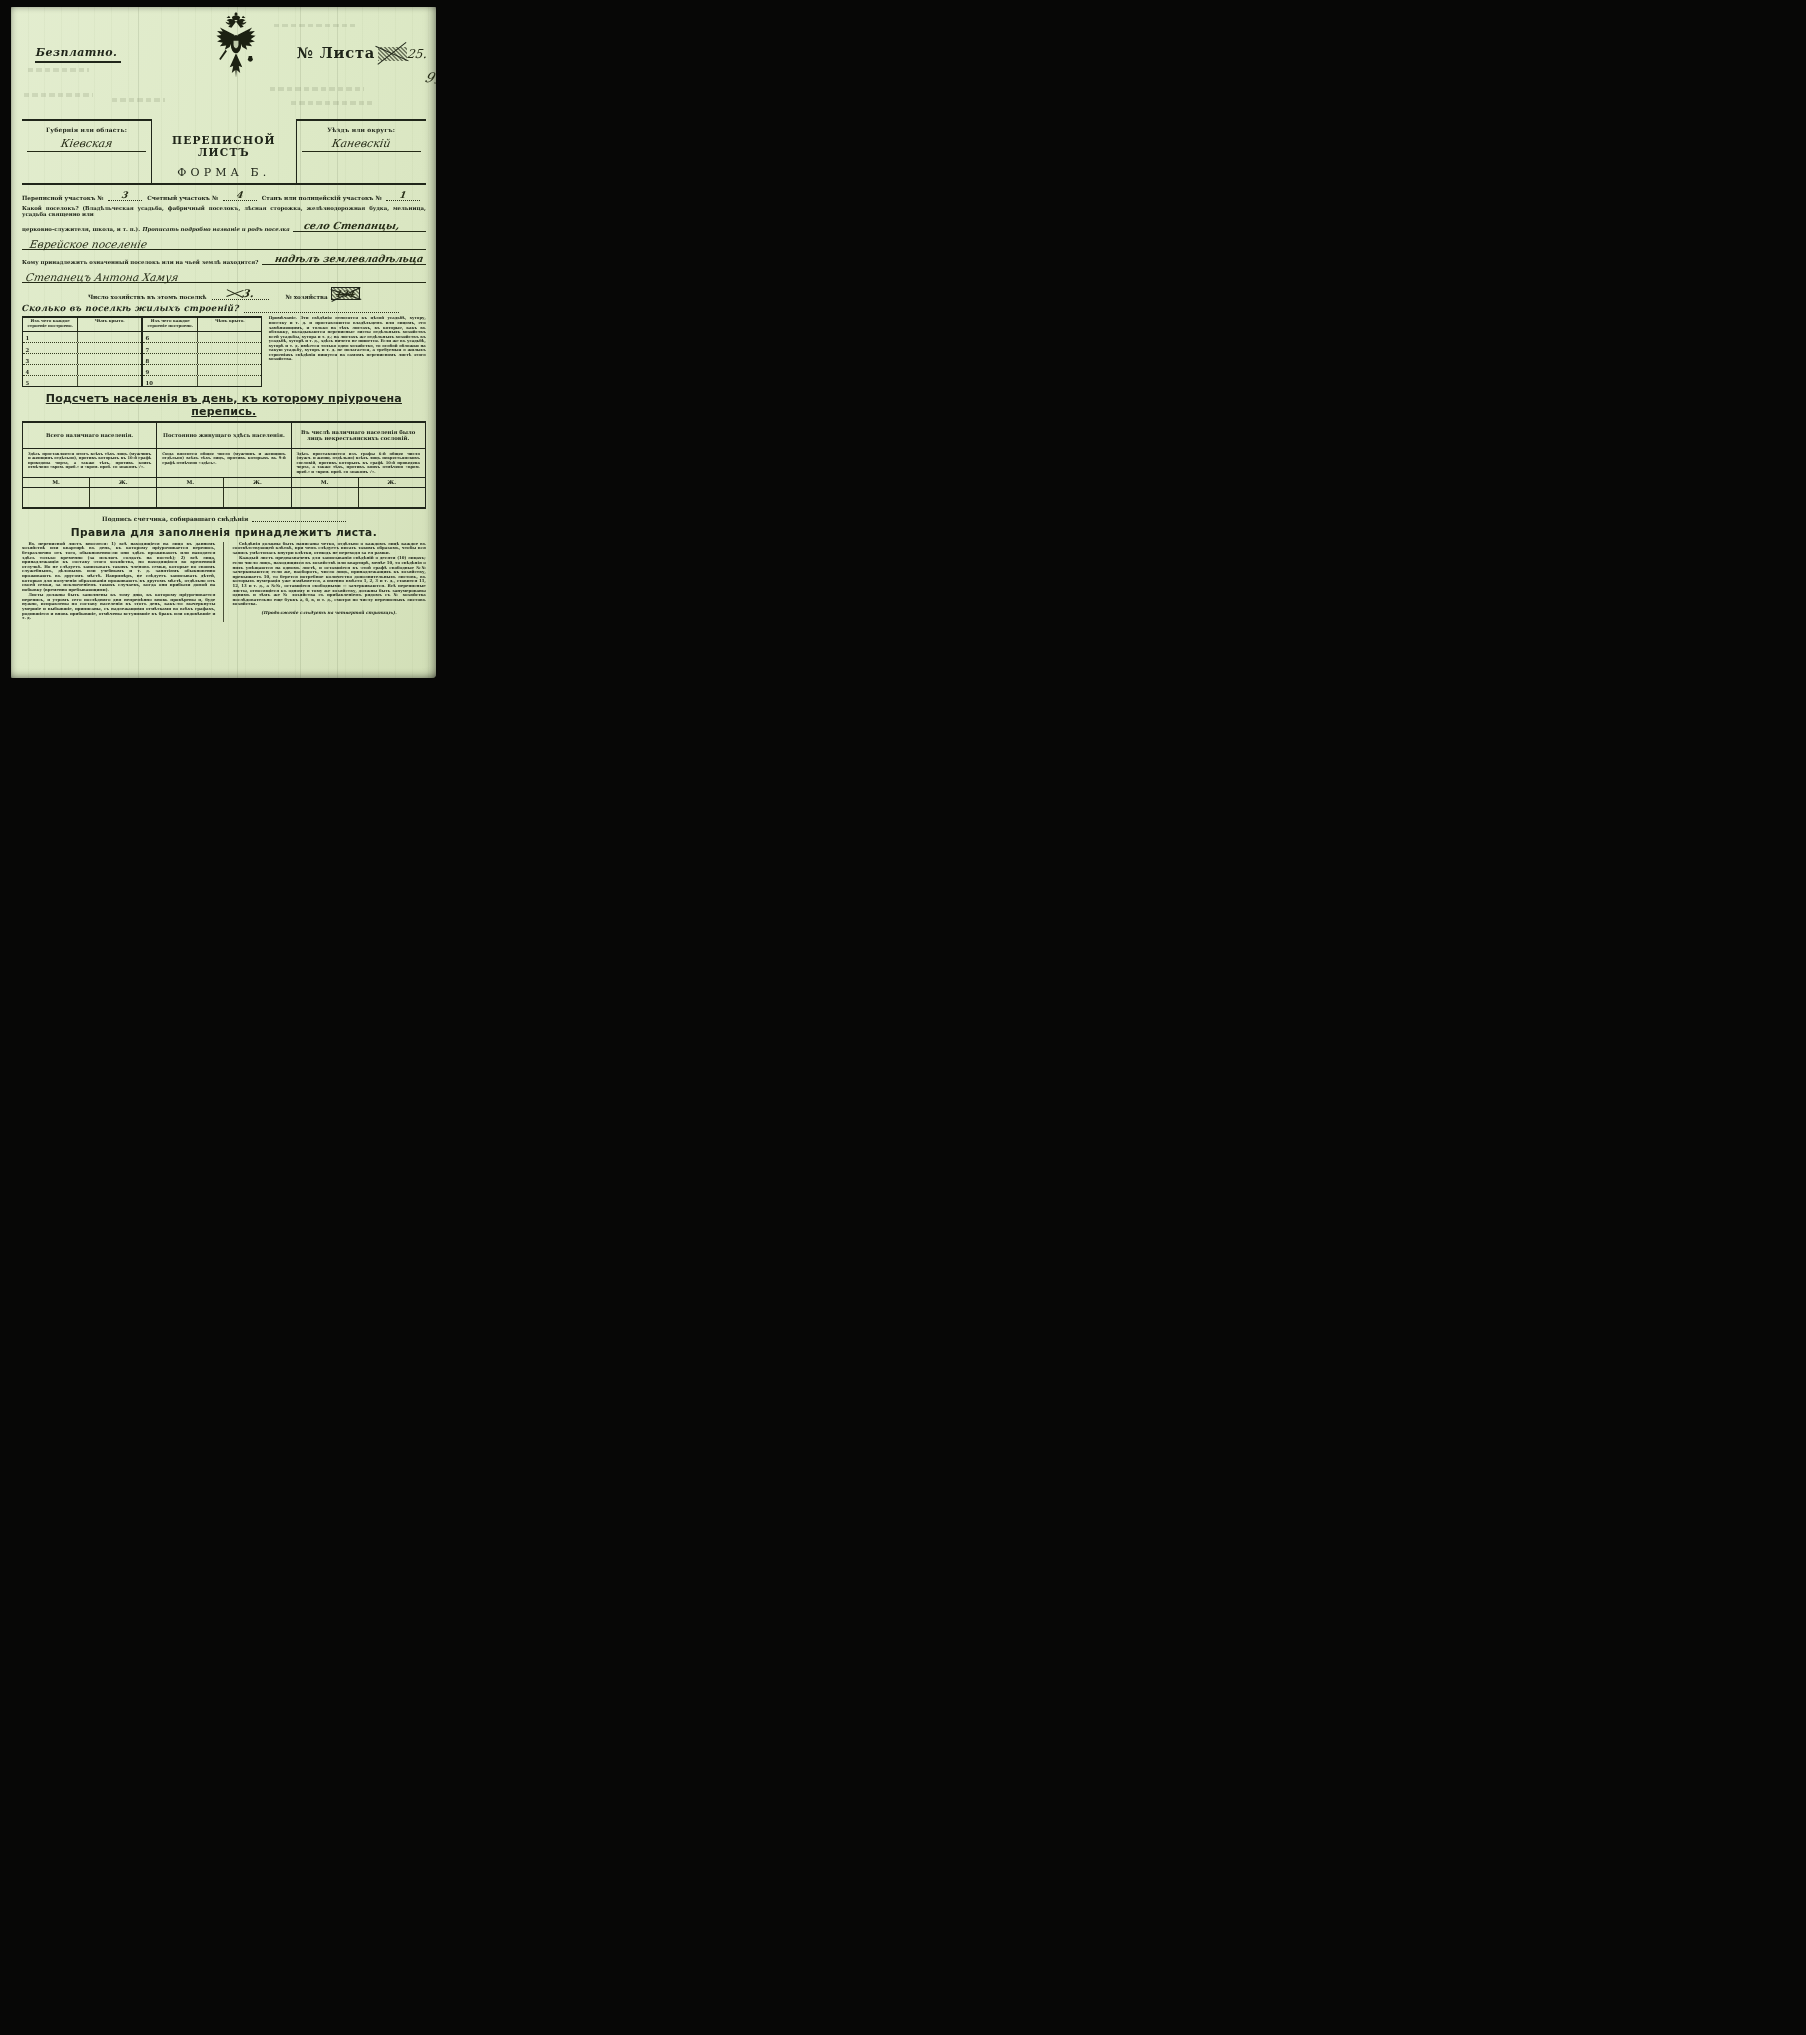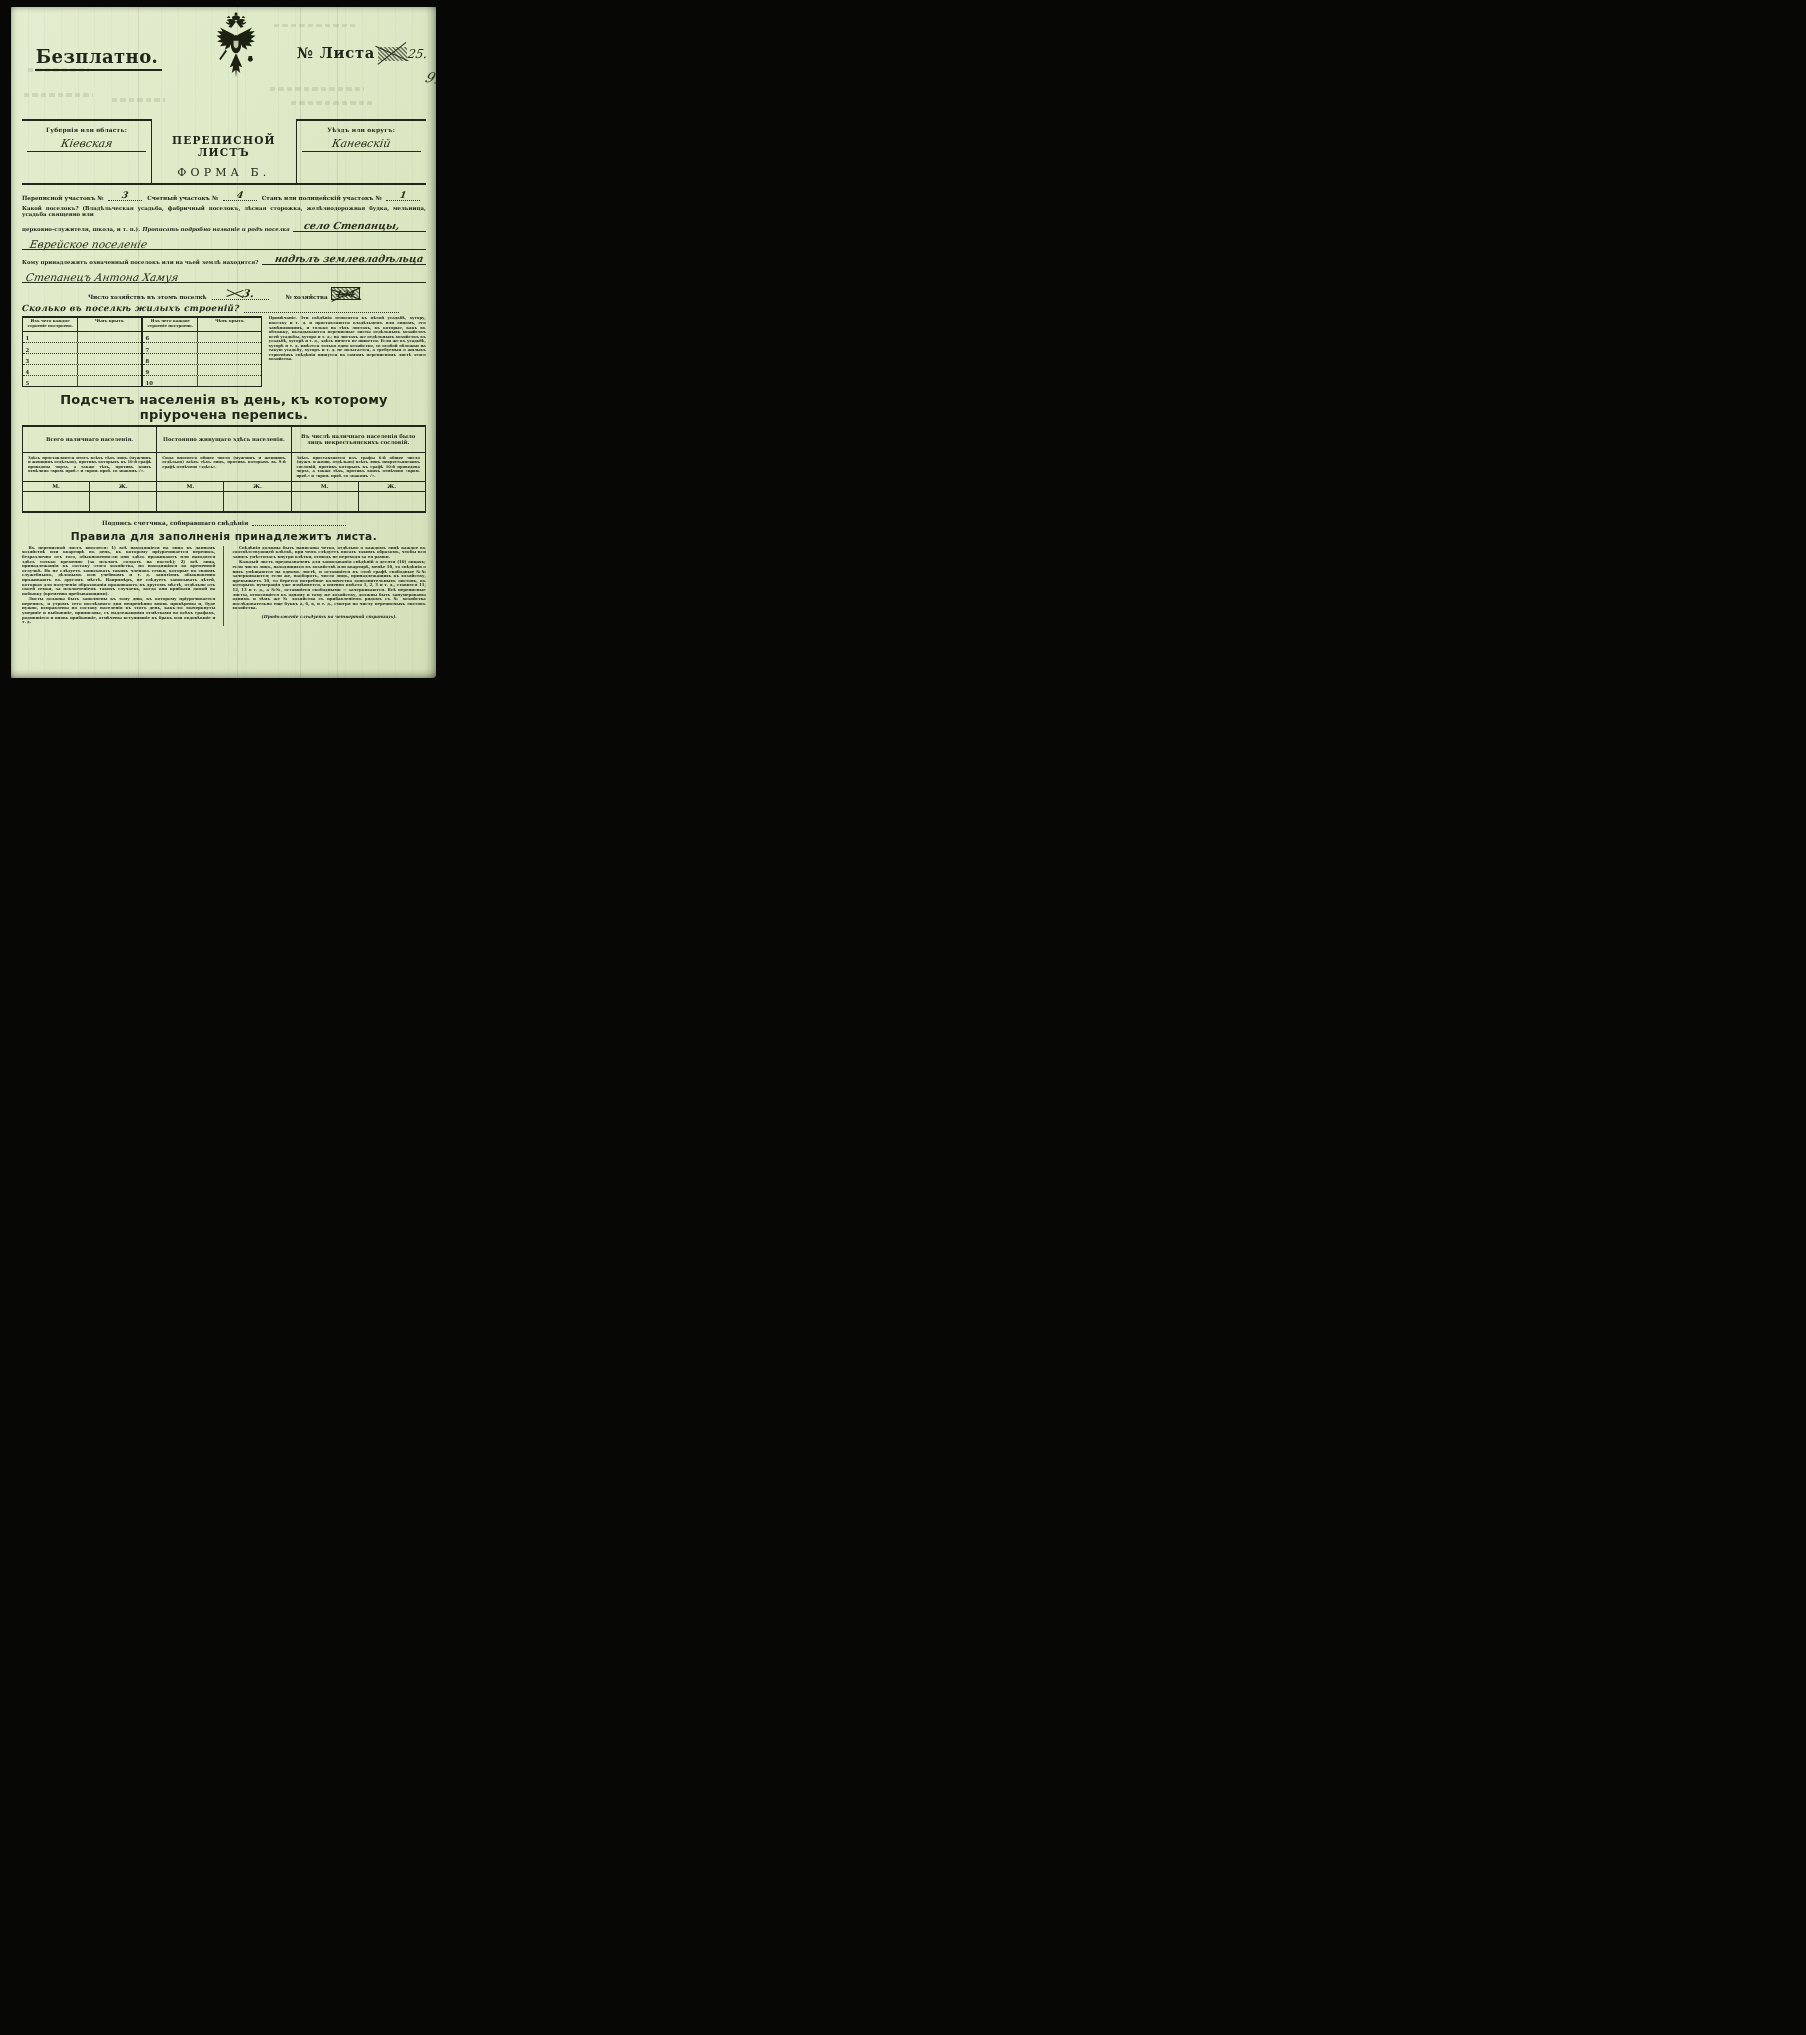--- a/index.html
+++ b/index.html
@@ -16,21 +16,21 @@
       linear-gradient(118deg,#e3edcf 0%,#dde9c6 45%,#d8e4bf 80%,#d2dfb7 100%);
     box-shadow: inset -6.5px 0 10.6px -5.7px rgba(0,0,0,.5), inset 4.1px 0 8.1px -5.7px rgba(0,0,0,.4), inset 0 -5.7px 9.8px -5.7px rgba(0,0,0,.45), inset 0 4.1px 7.3px -5.7px rgba(0,0,0,.3);
     border-radius:0.8px 1.2px 4.1px 1.6px;
     padding:0 10.6px;box-sizing:border-box;overflow:hidden;
   }
   .fold{position:absolute;top:0;bottom:0;width:0.8px;background:rgba(60,70,40,.12);pointer-events:none;}
   .ghostbar{position:absolute;height:3.3px;opacity:.3;filter:blur(0.4px);
     background:repeating-linear-gradient(90deg, rgba(55,65,35,.4) 0 5.3px, rgba(0,0,0,0) 5.3px 8.5px);}
   
   .top-zone{position:relative;height:103px;}
-  .free{position:absolute;left:13px;top:39px;font-size:18px;font-weight:bold;
+  .free{position:absolute;left:13px;top:39px;font-size:11px;font-style:italic;font-weight:bold;
     border-bottom:2px solid #20261a;padding:0 4.1px 1.6px 0.8px;letter-spacing:0.4px;}
   .eagle{position:absolute;left:193px;top:3.3px;}
   .sheetno{position:absolute;left:275px;top:37px;font-size:14.7px;white-space:nowrap;}
   .sheet-label{letter-spacing:0.8px;font-weight:bold;}
   .smudge{display:inline-block;width:29px;height:14px;vertical-align:-2.4px;position:relative;margin-left:2.4px;
     background:repeating-linear-gradient(45deg, rgba(32,38,20,.55) 0 1.2px, rgba(32,38,20,.08) 1.2px 2.8px);}
   .smudge i{position:absolute;left:-3.3px;right:-3.3px;top:46%;border-top:1.2px solid #20261a;display:block;}
   .smudge i.x1{transform:rotate(24deg);}
   .smudge i.x2{transform:rotate(-38deg);}
   .hand{font-family:"DejaVu Serif",serif;font-style:italic;display:inline-block;
@@ -97,21 +97,21 @@
   .bh{box-sizing:border-box;padding:1.6px 2px;font-size:3.9px;font-weight:bold;text-align:center;line-height:1.25;}
   .bh.b1{width:46%;}
   .bh.b2{flex:1;border-left:0.6px solid #2a301a;}
   .brow{position:relative;height:10.2px;border-bottom:0.8px dotted #333a1f;}
   .brow:last-child{border-bottom:none;}
   .brow .num{position:absolute;left:2.4px;bottom:0.4px;font-size:5.3px;font-weight:bold;}
   .brow .cdiv{position:absolute;left:46%;top:0;bottom:0;border-left:0.6px solid rgba(42,48,26,.85);}
   .bnote{flex:1;font-size:3.8px;font-weight:bold;text-align:justify;line-height:1.2;padding-top:0.8px;}
   
   .podschet{margin-top:4.1px;text-align:center;font-family:"DejaVu Sans","Liberation Sans",sans-serif;
-    font-size:13px;font-weight:bold;letter-spacing:0.2px;}
+    font-size:11px;font-weight:bold;letter-spacing:0.2px;text-decoration:underline;}
   .ptable{display:flex;margin-top:3.3px;border:1.2px solid #20261a;border-top-width:2.4px;border-bottom-width:2px;}
   .pcol{flex:1;display:flex;flex-direction:column;}
   .pcol + .pcol{border-left:1px solid #20261a;}
   .ptitle{min-height:21px;display:flex;align-items:center;justify-content:center;text-align:center;
     font-weight:bold;font-size:5.3px;line-height:1.3;padding:2px 4.9px;border-bottom:1px solid #20261a;}
   .pdesc{flex:1;font-size:3.7px;font-weight:bold;text-align:justify;line-height:1.22;
     padding:2.8px 4.9px 2.4px;border-bottom:1.2px solid #20261a;}
   .pmj{display:flex;border-bottom:1.2px solid #20261a;}
   .pmj span{flex:1;text-align:center;font-size:5.3px;font-weight:bold;padding:1.6px 0;}
   .pmj span + span{border-left:0.6px solid #2a301a;}

